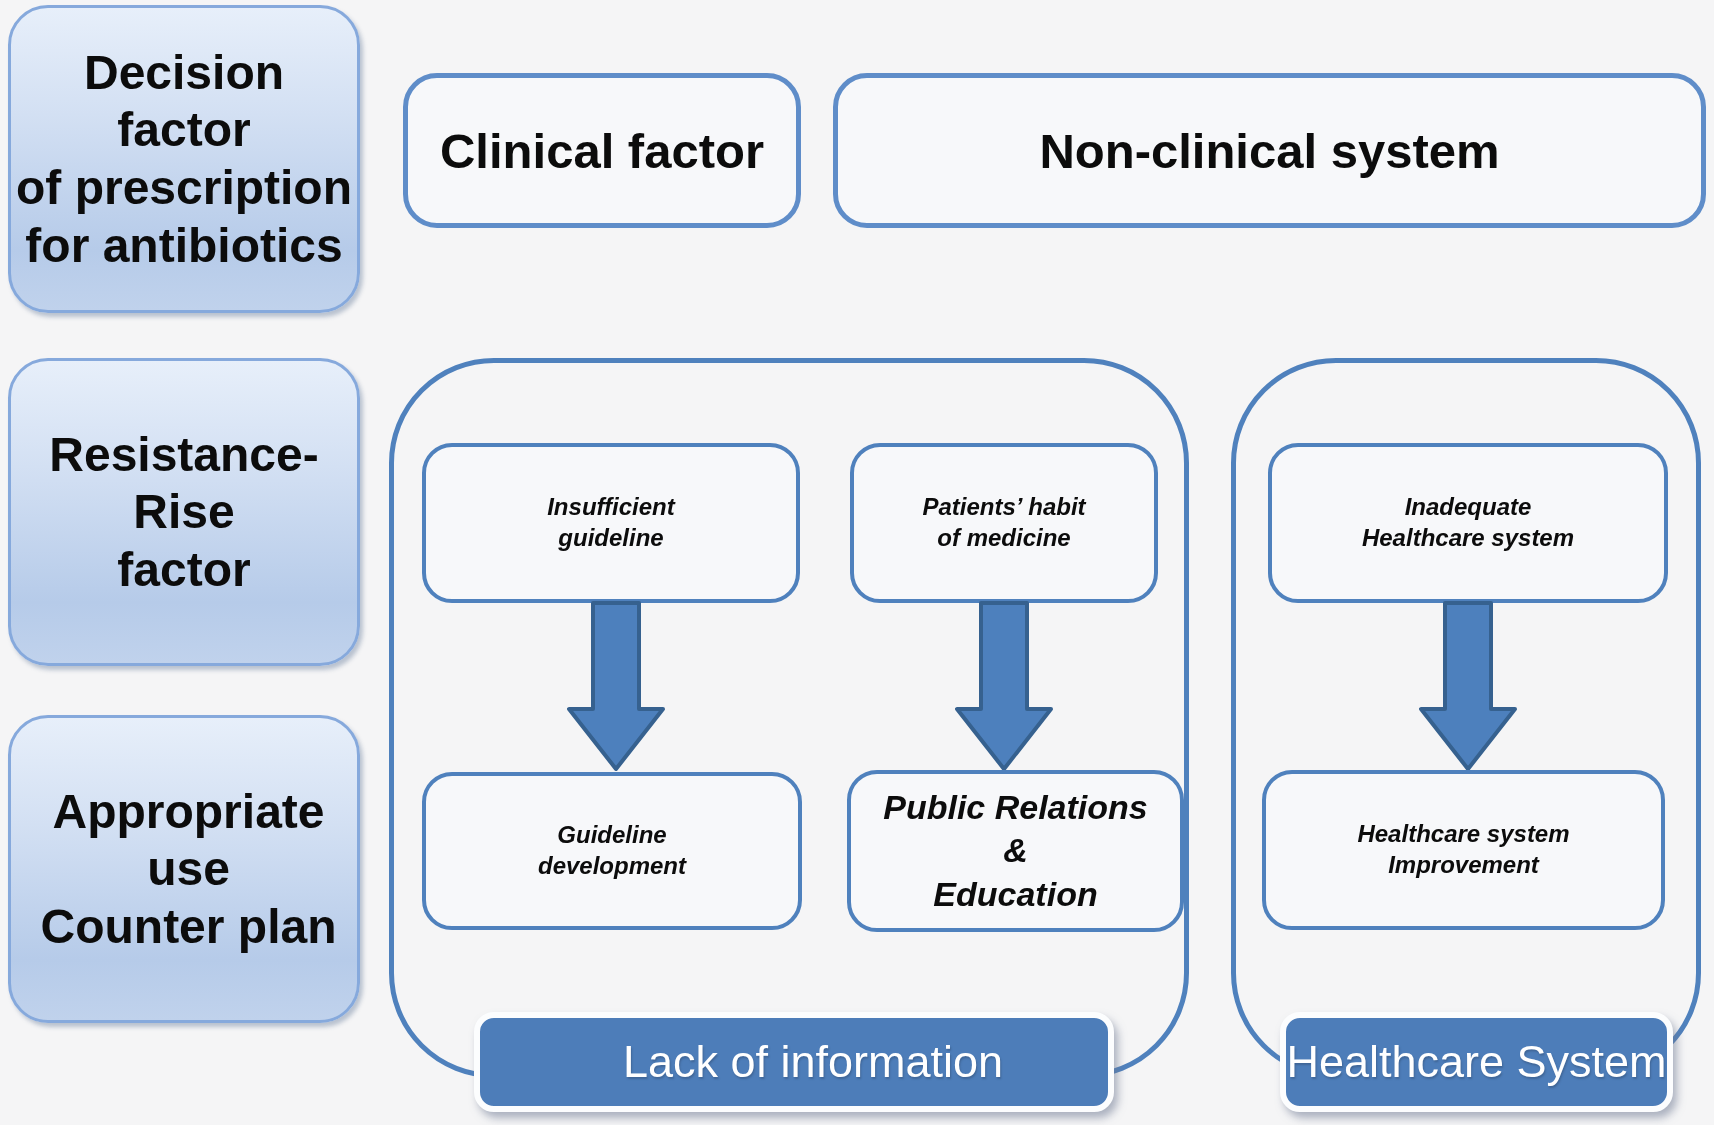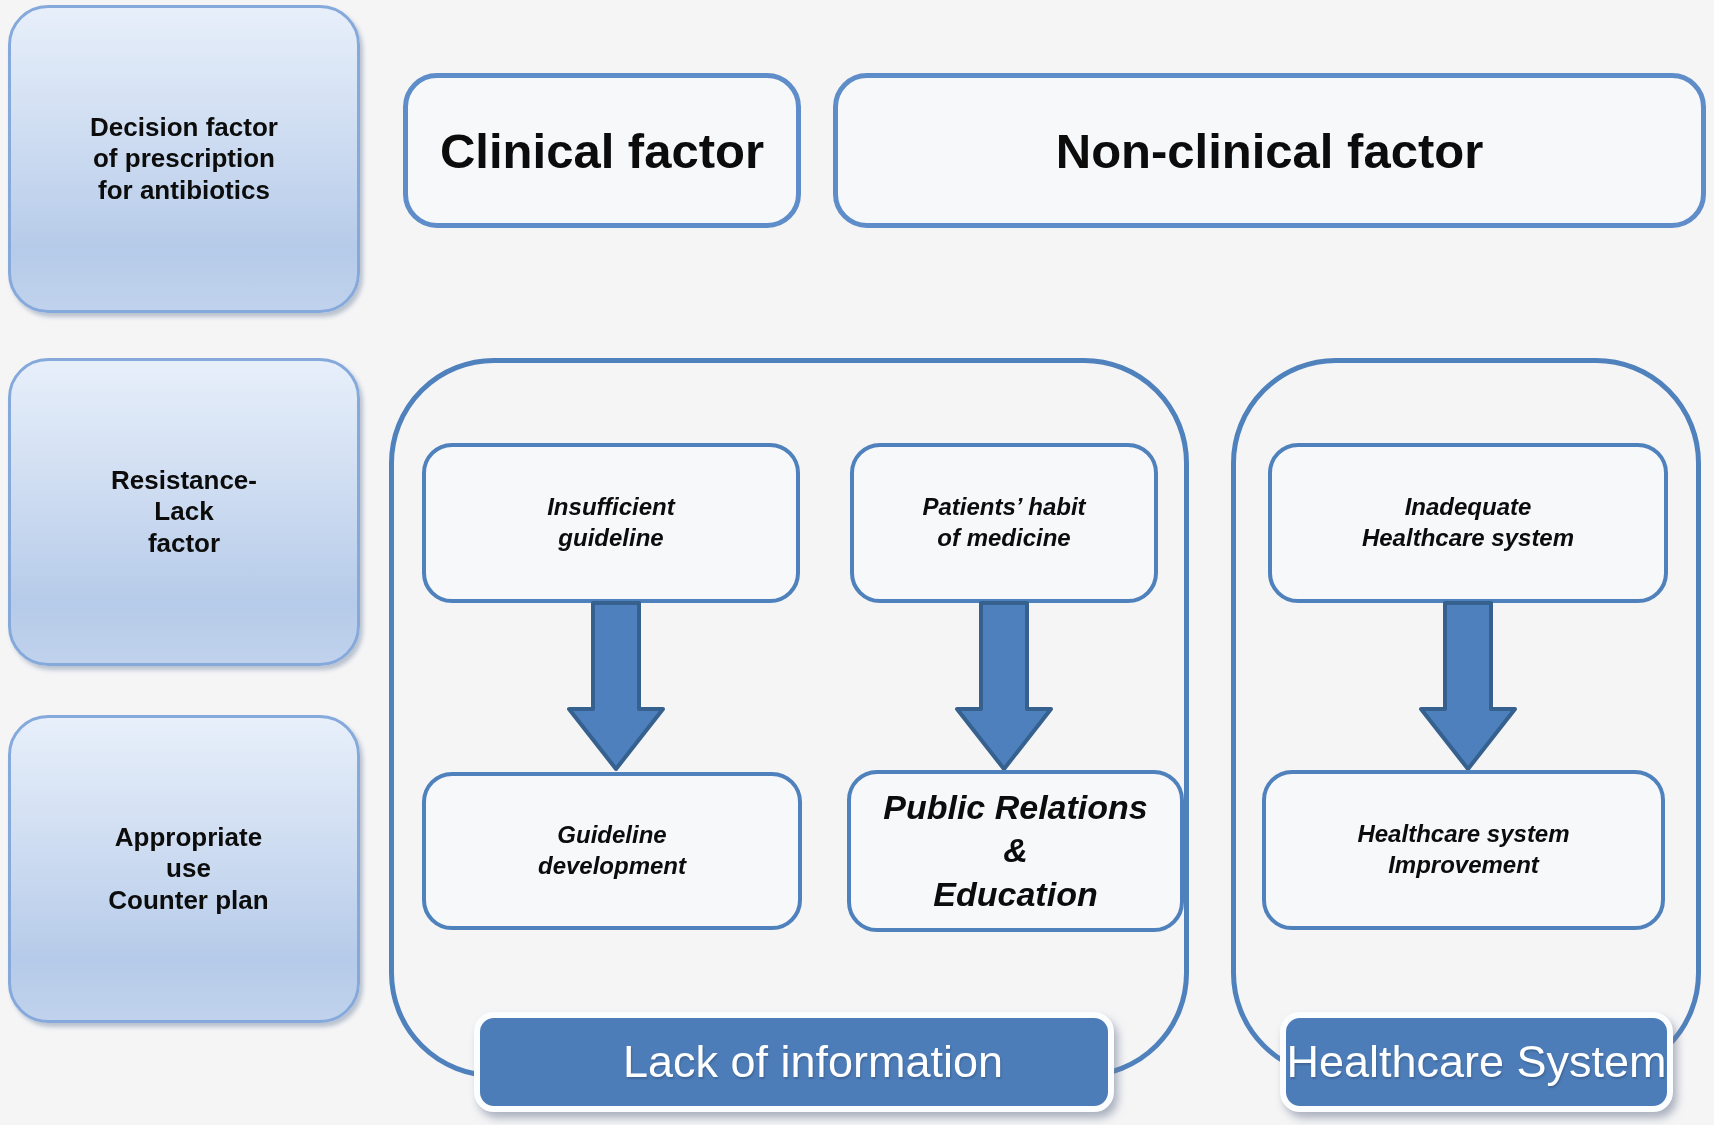--- a/index.html
+++ b/index.html
@@ -14,21 +14,21 @@
 
   
   .side-box {
     left: 8px; width: 352px; height: 308px;
     border: 3px solid #86a9dc;
     border-radius: 40px;
     background: linear-gradient(180deg, #e7effa 0%, #d3e0f3 35%, #b6cbe9 80%, #c0d2ec 100%);
     box-shadow: 3px 4px 4px rgba(110,130,160,0.45);
     display: flex; align-items: center; justify-content: center;
     text-align: center;
-    font-weight: bold; font-size: 26px; line-height: 1.2;
+    font-weight: bold; font-size: 48px; line-height: 1.2;
     color: #0c0c0c;
     white-space: pre-line;
   }
 
   
   .top-box {
     top: 73px; height: 155px;
     background: #f7f8fa;
     border: 5px solid #5f8dc9;
     border-radius: 34px;
@@ -72,30 +72,30 @@
   .arrow-svg { display: block; }
 </style>
 </head>
 <body>
 
 <div class="abs side-box" style="top:5px;">Decision factor
 of prescription
 for antibiotics</div>
 
 <div class="abs side-box" style="top:358px;">Resistance-
-Lack
+Rise
 factor</div>
 
 <div class="abs side-box" style="top:715px;padding-left:9px;">Appropriate
 use
 Counter plan</div>
 
 <div class="abs top-box" style="left:403px; width:398px;">Clinical factor</div>
 
-<div class="abs top-box" style="left:833px; width:873px;">Non-clinical factor</div>
+<div class="abs top-box" style="left:833px; width:873px;">Non-clinical system</div>
 
 <div class="abs group-outline" style="left:389px; width:800px;"></div>
 
 <div class="abs white-box" style="left:422px; top:443px; width:378px; height:160px;">Insufficient
 guideline</div>
 
 <svg class="abs arrow-svg" style="left:567px; top:601px;" width="98" height="172" viewBox="0 0 98 172">
   <polygon points="26,2 72,2 72,108 96,108 49,168 2,108 26,108" fill="#4d80bd" stroke="#36618f" stroke-width="4" stroke-linejoin="round"></polygon>
 </svg>
 

